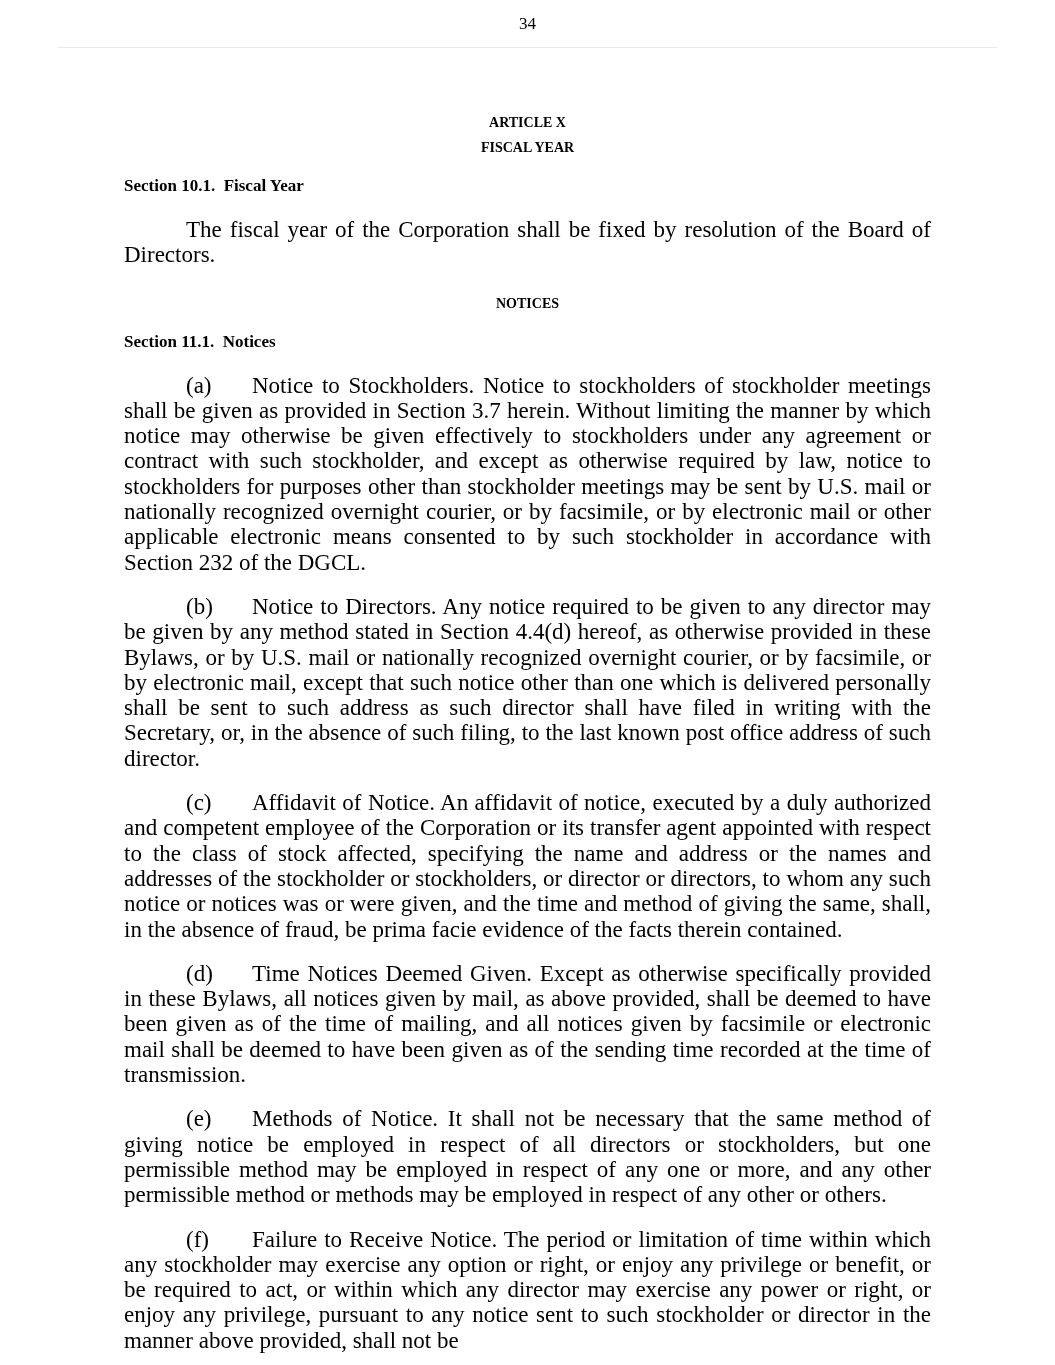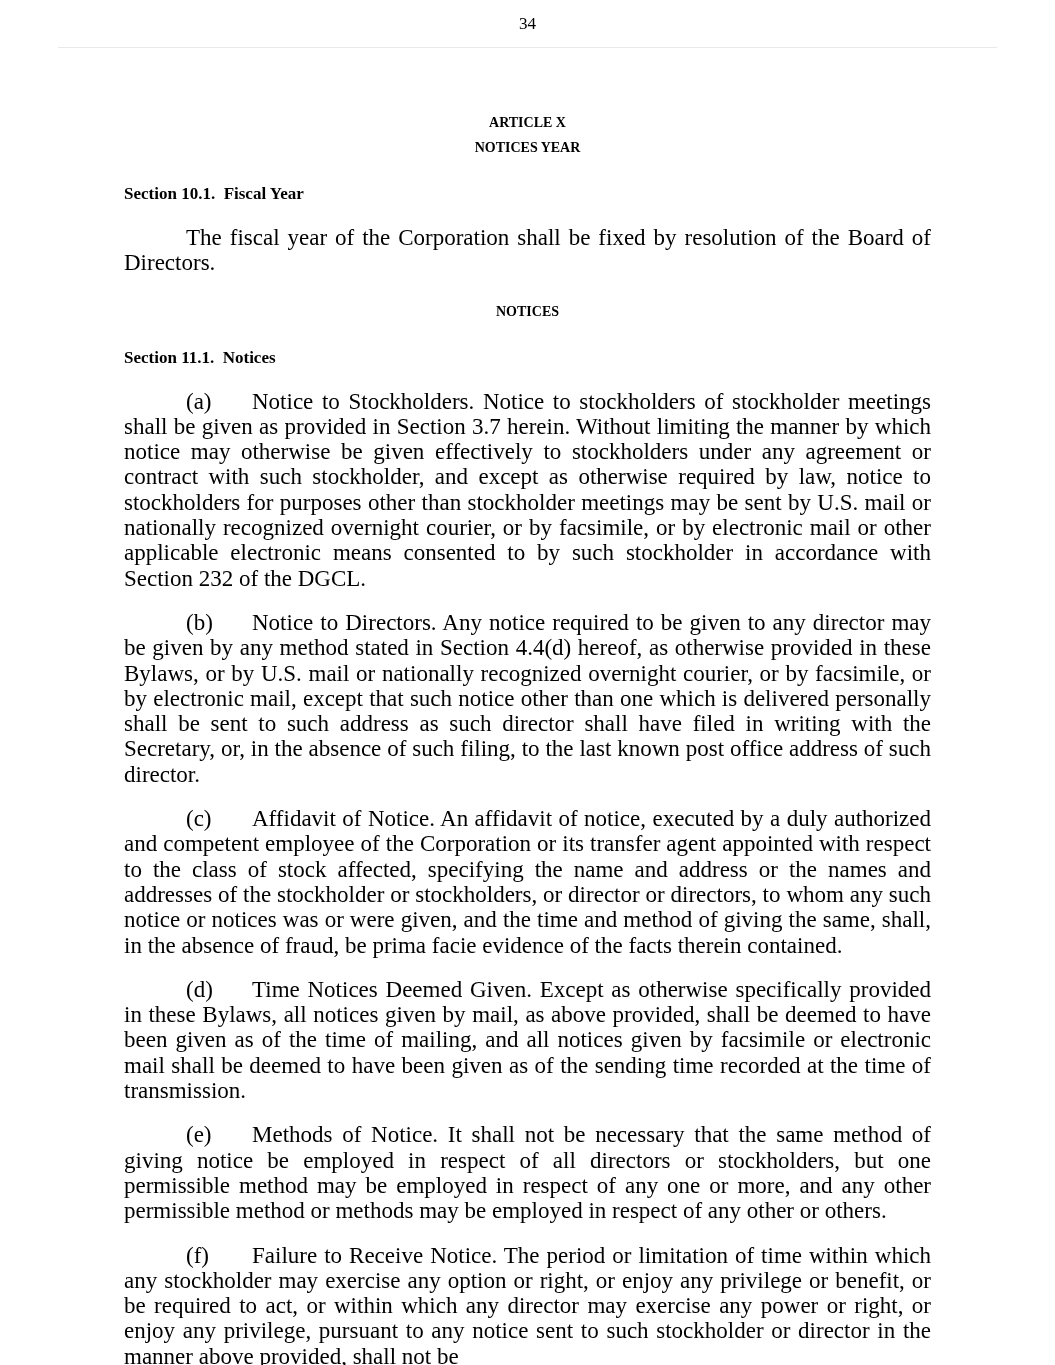--- a/index.html
+++ b/index.html
@@ -37,21 +37,21 @@
     font-weight: bold;
     font-size: 14px;
     line-height: 25px;
   }
   .article-head.first { margin-top: 75px; }
   .article-head.second { margin-top: 23px; }
   .section-heading {
     font-weight: bold;
     font-size: 17px;
     line-height: 25px;
-    margin-top: 21px;
+    margin-top: 13px;
     text-align: left;
   }
   p.para {
     font-size: 23px;
     line-height: 25.3px;
     text-align: justify;
     margin: 19px 0 0 0;
     text-indent: 62px;
   }
   p.para.plain { text-indent: 62px; }
@@ -68,21 +68,21 @@
 <body>
 
 <div class="page">
 
   <div class="page-number">34</div>
 
   <hr class="top-rule">
 
   <div class="article-head first">
     <div>ARTICLE X</div>
-    <div>NOTICES YEAR</div>
+    <div>FISCAL YEAR</div>
   </div>
 
   <div class="section-heading">Section 10.1.&nbsp; Fiscal Year</div>
 
   <p class="para plain">The fiscal year of the Corporation shall be fixed by resolution of the Board of Directors.</p>
 
   <div class="article-head second">
     <div>NOTICES</div>
   </div>
 

